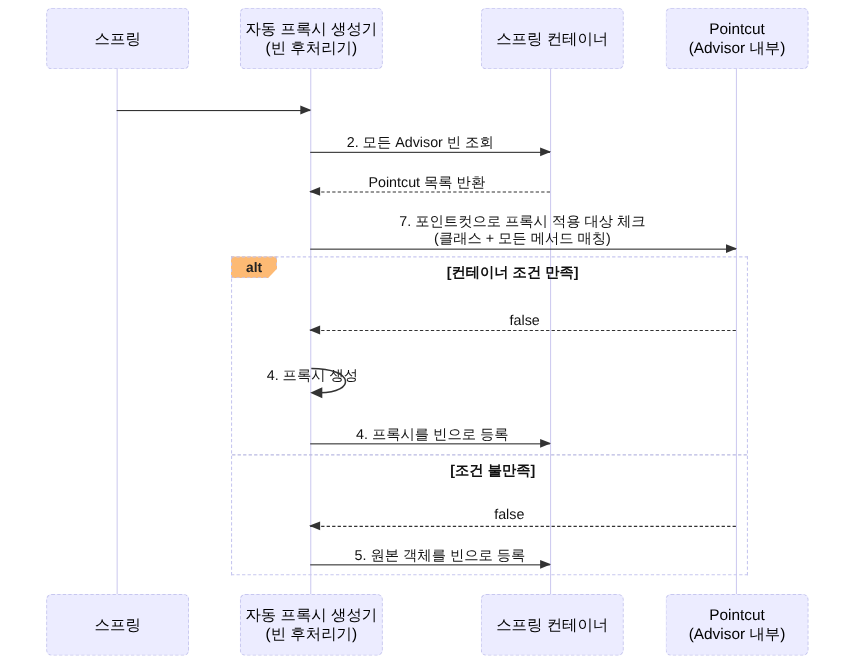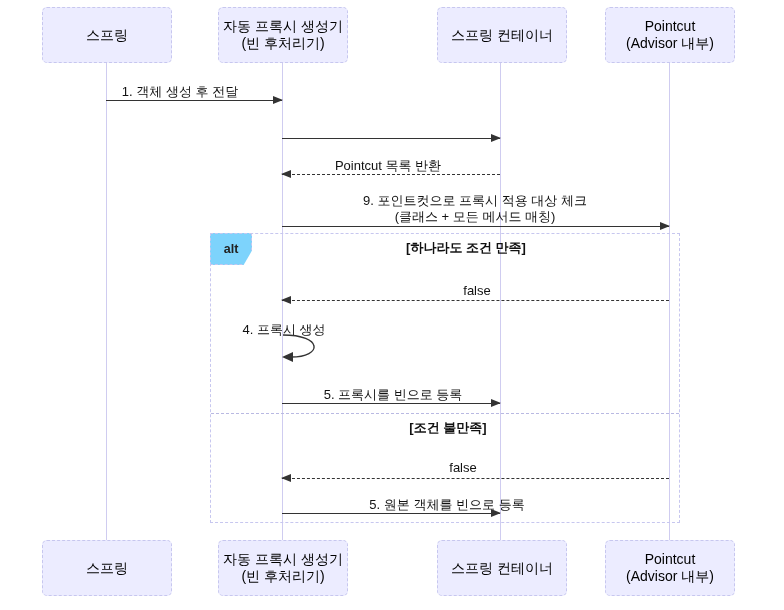--- a/index.html
+++ b/index.html
@@ -19,21 +19,21 @@
     position:absolute;transform:translateX(-50%);white-space:nowrap;
     font-size:13px;color:#111;
   }
   .msg-line{position:absolute;height:0;border-top:1.3px solid #333;}
   .msg-line.dashed{border-top:1.3px dashed #333;}
   .head{position:absolute;width:0;height:0;top:-5px;}
   .head.right{right:-1px;border-left:10px solid #333;border-top:4.5px solid transparent;border-bottom:4.5px solid transparent;}
   .head.left{left:-1px;border-right:10px solid #333;border-top:4.5px solid transparent;border-bottom:4.5px solid transparent;}
   .alt-frame{position:absolute;left:210px;top:233px;width:468px;height:288px;border:1px dashed #C7C7EF;}
   .alt-label{
-    position:absolute;left:-1px;top:-1px;width:42px;height:32px;background:#7dd3fc;
+    position:absolute;left:-1px;top:-1px;width:42px;height:20px;background:#fdba74;
     border:1px dashed #C7C7EF;box-sizing:border-box;
     clip-path:polygon(0 0,100% 0,100% 55%,80% 100%,0 100%);
     font-size:12.5px;font-weight:600;display:flex;align-items:center;justify-content:center;color:#222;
   }
   .guard{position:absolute;transform:translateX(-50%);white-space:nowrap;font-size:13px;font-weight:bold;color:#111;}
   .alt-divider{position:absolute;left:0;width:100%;border-top:1px dashed #B9B9E2;}
   .selfloop{position:absolute;}
 </style>
 </head>
 <body>
@@ -55,69 +55,69 @@
   </div>
   <div class="participant" style="left:437px;top:7px;">
     <span>스프링 컨테이너</span>
 
   </div>
   <div class="participant" style="left:605px;top:7px;">
     <span>Pointcut</span>
     <span>(Advisor 내부)</span>
   </div>
 
-  <div class="msg-label" style="left:180px;top:83px;">1. 객체 생성 후 전달</div>
   <div class="msg-line" style="left:106px;top:100px;width:176px;">
     <span class="head right"></span>
   </div>
 
+  <div class="msg-label" style="left:382px;top:121px;">2. 모든 Advisor 빈 조회</div>
   <div class="msg-line" style="left:282px;top:138px;width:218px;">
     <span class="head right"></span>
   </div>
 
   <div class="msg-label" style="left:388px;top:157px;">Pointcut 목록 반환</div>
   <div class="msg-line dashed" style="left:282px;top:174px;width:218px;">
     <span class="head left"></span>
   </div>
 
-  <div class="msg-label" style="left:475px;top:192px;">9. 포인트컷으로 프록시 적용 대상 체크</div>
+  <div class="msg-label" style="left:475px;top:192px;">7. 포인트컷으로 프록시 적용 대상 체크</div>
   <div class="msg-label" style="left:475px;top:208px;">(클래스 + 모든 메서드 매칭)</div>
   <div class="msg-line" style="left:282px;top:226px;width:387px;">
     <span class="head right"></span>
   </div>
 
   <div class="alt-frame">
     <div class="alt-label">alt</div>
     <div class="alt-divider" style="top:179px;"></div>
   </div>
-  <div class="guard" style="left:466px;top:239px;">[하나라도 조건 만족]</div>
+  <div class="guard" style="left:466px;top:239px;">[컨테이너 조건 만족]</div>
   <div class="guard" style="left:448px;top:419px;">[조건 불만족]</div>
 
   <div class="msg-label" style="left:477px;top:283px;">false</div>
   <div class="msg-line dashed" style="left:282px;top:300px;width:387px;">
     <span class="head left"></span>
   </div>
 
-  <div class="msg-label" style="left:284px;top:321px;">4. 프록시 생성</div>
+  <div class="msg-label" style="left:284px;top:332px;">4. 프록시 생성</div>
   <svg class="selfloop" style="left:281px;top:333px;" width="52" height="32" viewBox="0 0 52 32">
     <path d="M 2 2 C 42 2, 42 24, 10 24" fill="none" stroke="#333" stroke-width="1.4"></path>
     <polygon points="12,19 1,24 12,29" fill="#333"></polygon>
   </svg>
 
-  <div class="msg-label" style="left:393px;top:386px;">5. 프록시를 빈으로 등록</div>
+  <div class="msg-label" style="left:393px;top:386px;">4. 프록시를 빈으로 등록</div>
   <div class="msg-line" style="left:282px;top:403px;width:218px;">
     <span class="head right"></span>
   </div>
 
   <div class="msg-label" style="left:463px;top:460px;">false</div>
   <div class="msg-line dashed" style="left:282px;top:478px;width:387px;">
     <span class="head left"></span>
   </div>
 
-  <div class="msg-label" style="left:400px;top:496px;margin-left:47px;">5. 원본 객체를 빈으로 등록</div>
+  <div class="msg-label" style="left:400px;top:496px;">5. 원본 객체를 빈으로 등록</div>
   <div class="msg-line" style="left:282px;top:513px;width:218px;">
     <span class="head right"></span>
   </div>
 
   <div class="participant" style="left:42px;top:540px;">
     <span>스프링</span>
 
   </div>
   <div class="participant" style="left:218px;top:540px;">
     <span>자동 프록시 생성기</span>

